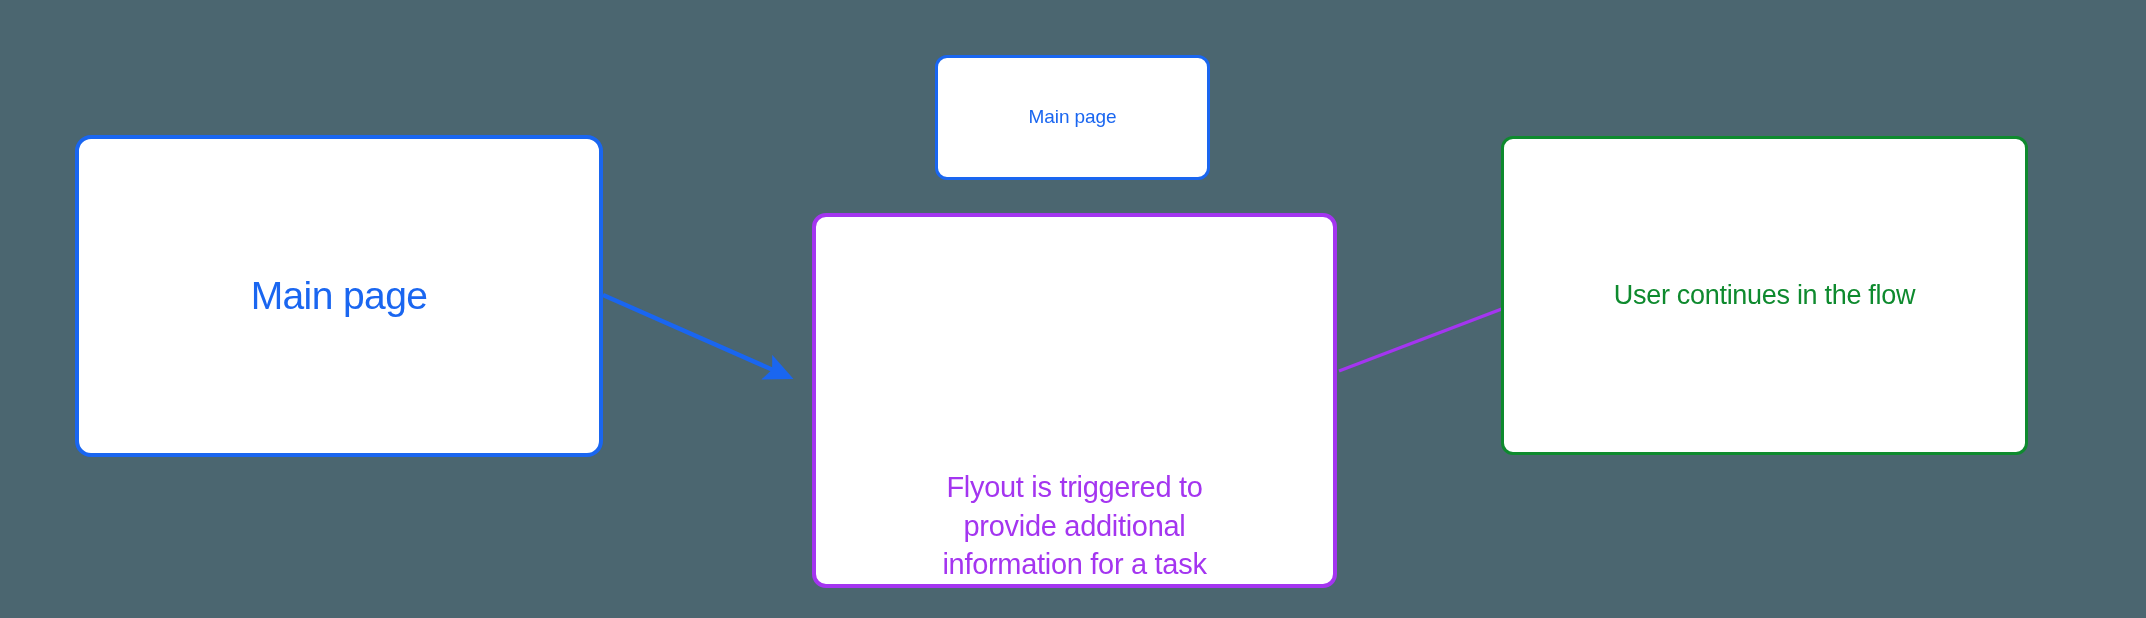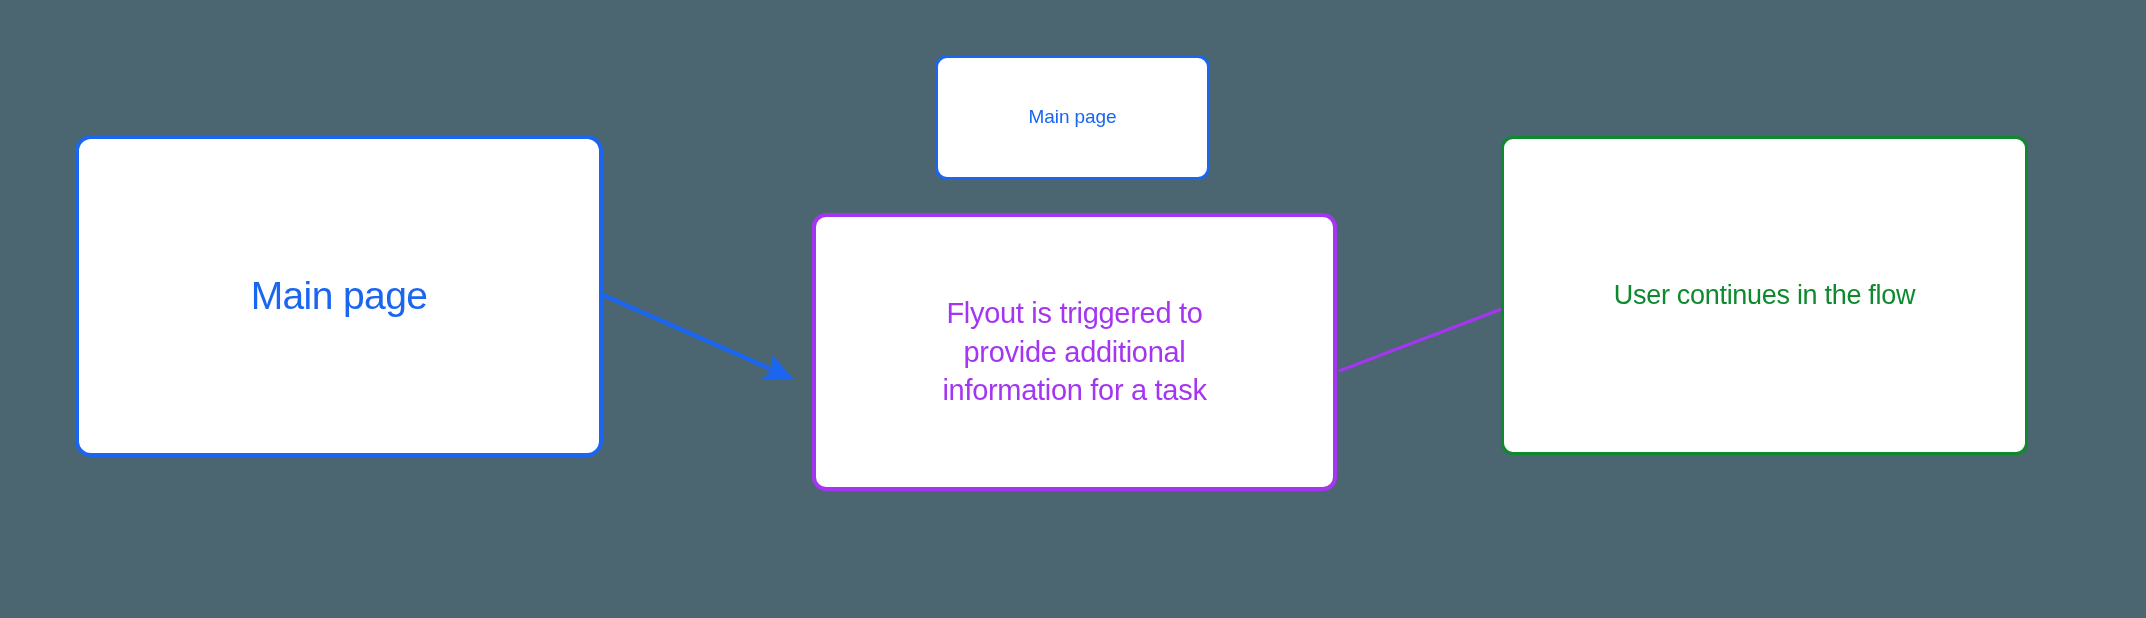--- a/index.html
+++ b/index.html
@@ -57,24 +57,25 @@
   #node-main-page-small .node-label {
     color: #1a66f0;
     font-size: 19px;
     letter-spacing: -0.1px;
   }
   
   #node-flyout {
     left: 812px;
     top: 213px;
     width: 525px;
-    height: 278px;
+    height: 375px;
     border-color: #a435f0;
     border-radius: 14px;
-    padding: 16px 28px;
+    padding: 0 28px;
+    align-items: flex-end;
   }
   #node-flyout .node-label {
     color: #a435f0;
     font-size: 29px;
     line-height: 1.33;
     letter-spacing: -0.3px;
     white-space: pre-line;
   }
   
   #node-user-continues {

